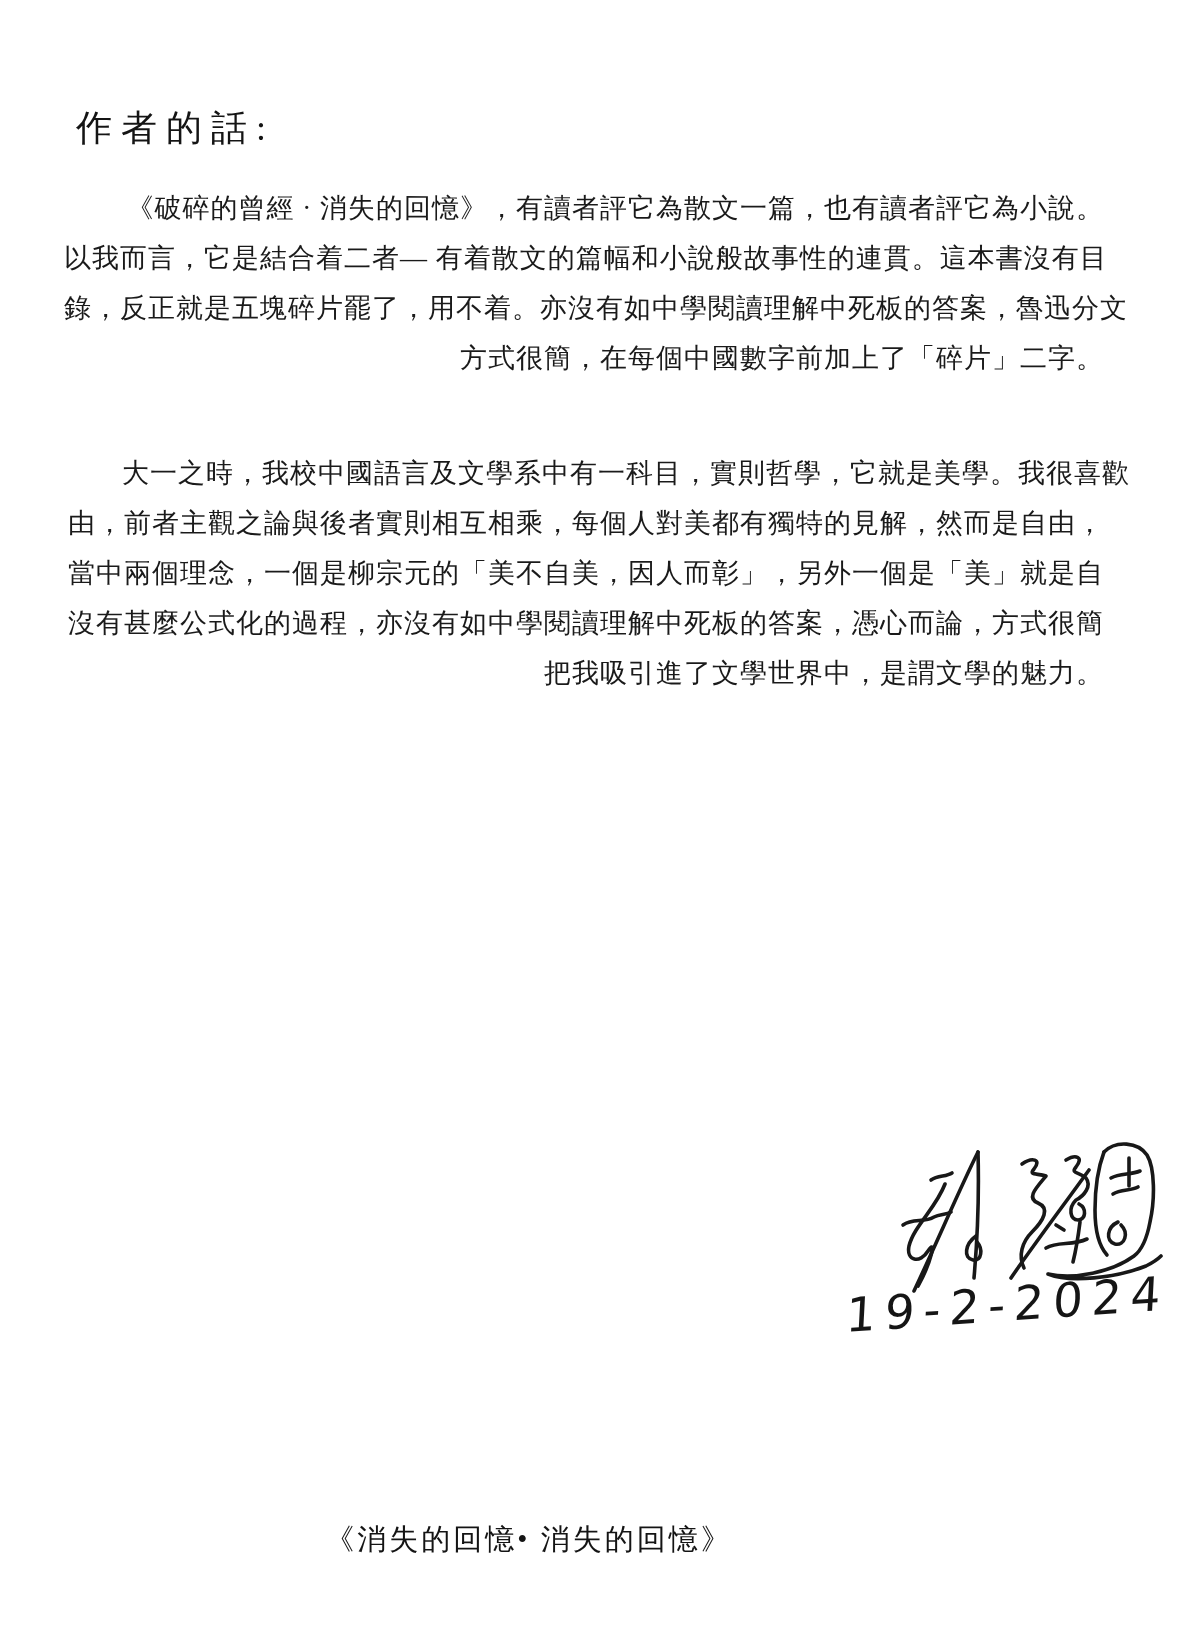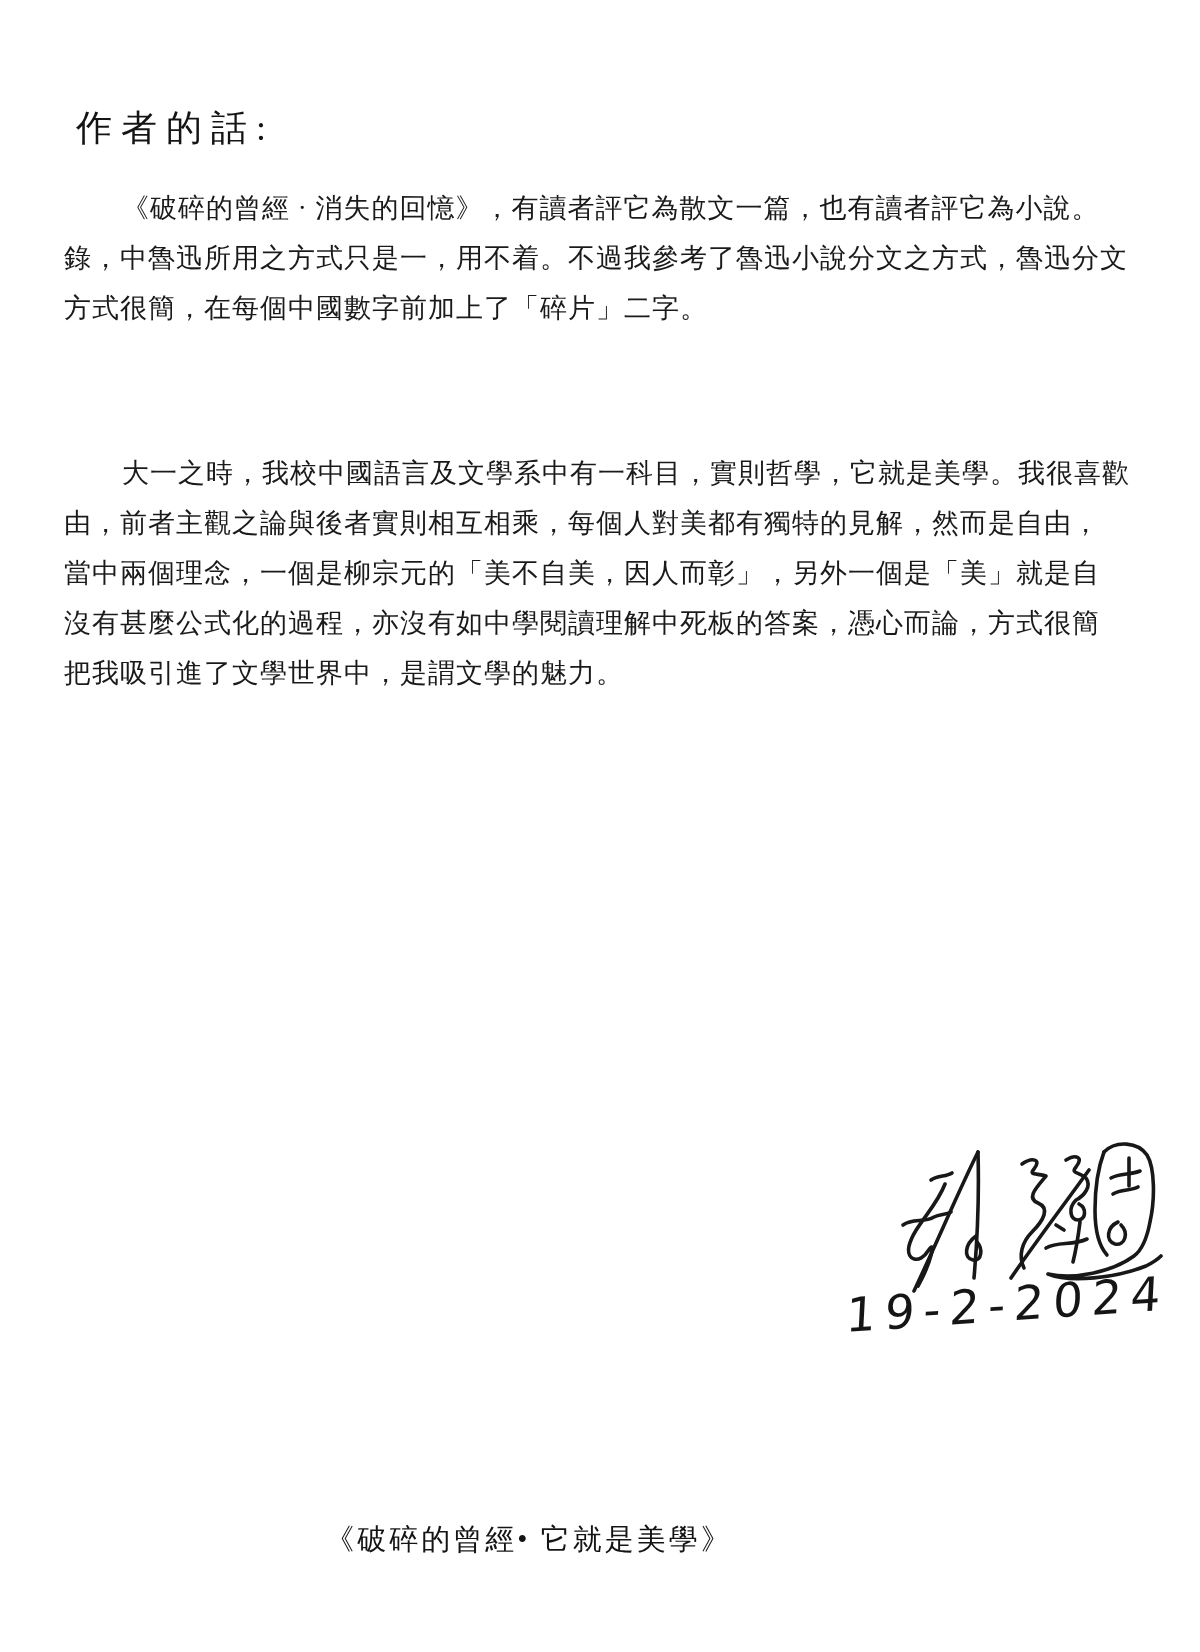--- a/index.html
+++ b/index.html
@@ -33,20 +33,21 @@
   }
   .para1 { top: 183px; }
   .para2 { top: 448px; }
   .line {
     height: 50px;
     line-height: 50px;
     font-size: 27px;
     letter-spacing: 1px;
     white-space: nowrap;
     color: #1a1a1a;
+    text-align: right;
   }
   .line.indent {
     padding-left: 58px;
   }
   .signature-wrap {
     position: absolute;
     left: 898px;
     top: 1128px;
     width: 268px;
     height: 178px;
@@ -82,21 +83,22 @@
 </style>
 </head>
 <body>
 
 <div class="page">
 
   <div class="heading">作者的話:</div>
 
   <div class="para para1">
     <div class="line indent">《破碎的曾經 · 消失的回憶》，有讀者評它為散文一篇，也有讀者評它為小說。</div>
-    <div class="line">錄，中魯迅所用之方式只是一，用不着。不過我參考了魯迅小說分文之方式，魯迅分文</div>
+    <div class="line">以我而言，它是結合着二者— 有着散文的篇幅和小說般故事性的連貫。這本書沒有目</div>
+    <div class="line">錄，反正就是五塊碎片罷了，用不着。亦沒有如中學閱讀理解中死板的答案，魯迅分文</div>
     <div class="line">方式很簡，在每個中國數字前加上了「碎片」二字。</div>
   </div>
 
   <div class="para para2">
     <div class="line indent">大一之時，我校中國語言及文學系中有一科目，實則哲學，它就是美學。我很喜歡</div>
     <div class="line">由，前者主觀之論與後者實則相互相乘，每個人對美都有獨特的見解，然而是自由，</div>
     <div class="line">當中兩個理念，一個是柳宗元的「美不自美，因人而彰」，另外一個是「美」就是自</div>
     <div class="line">沒有甚麼公式化的過程，亦沒有如中學閱讀理解中死板的答案，憑心而論，方式很簡</div>
     <div class="line">把我吸引進了文學世界中，是謂文學的魅力。</div>
   </div>
@@ -122,15 +124,15 @@
       <path d="M206,24 C200,40 197,62 197,82 C197,102 201,118 209,127"></path>
       <path d="M220,94 C209,99 207,113 217,116 C227,118 231,105 223,97"></path>
       <path d="M231,30 L231,58"></path>
       <path d="M213,50 C222,45 233,47 242,43"></path>
       <path d="M215,66 C223,61 233,63 240,59"></path>
     </svg>
   </div>
 
   <div class="date">19-2-2024</div>
 
-  <div class="footer">《破碎的曾經• 它就是美學》</div>
+  <div class="footer">《消失的回憶• 消失的回憶》</div>
 
 </div>
 
 </body></html>

